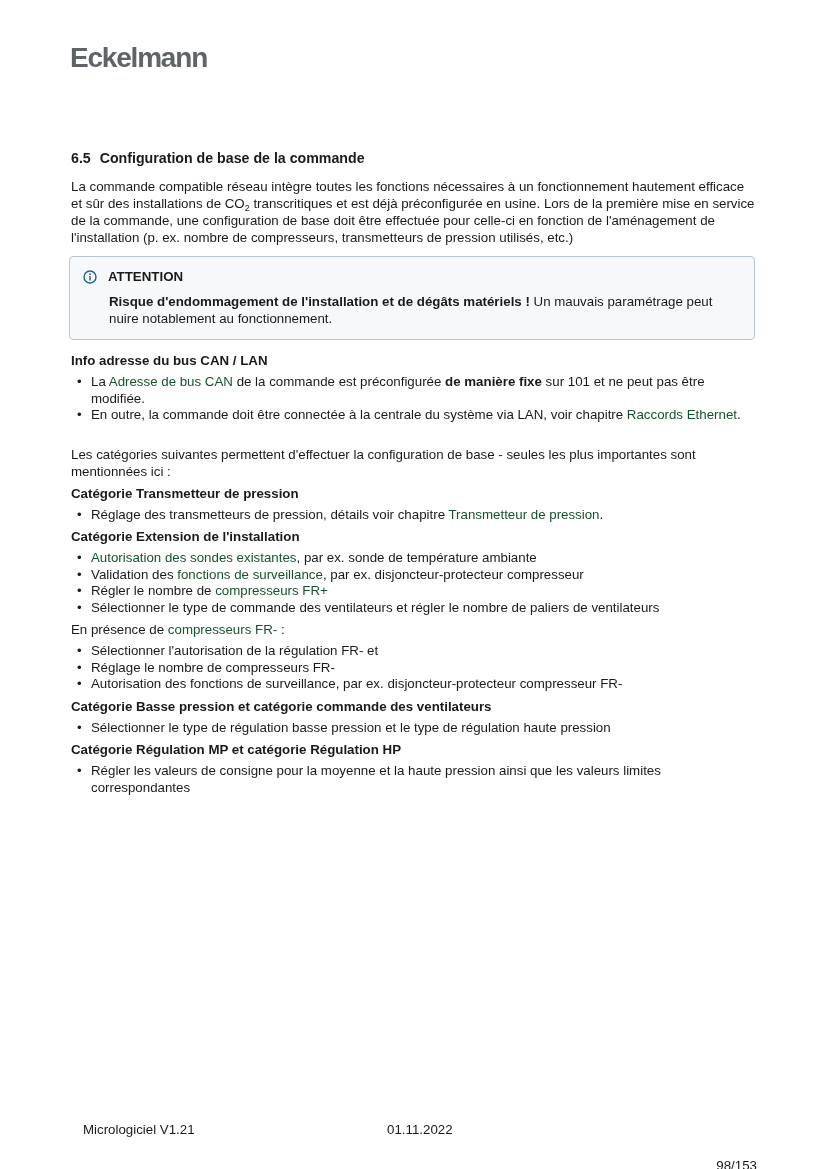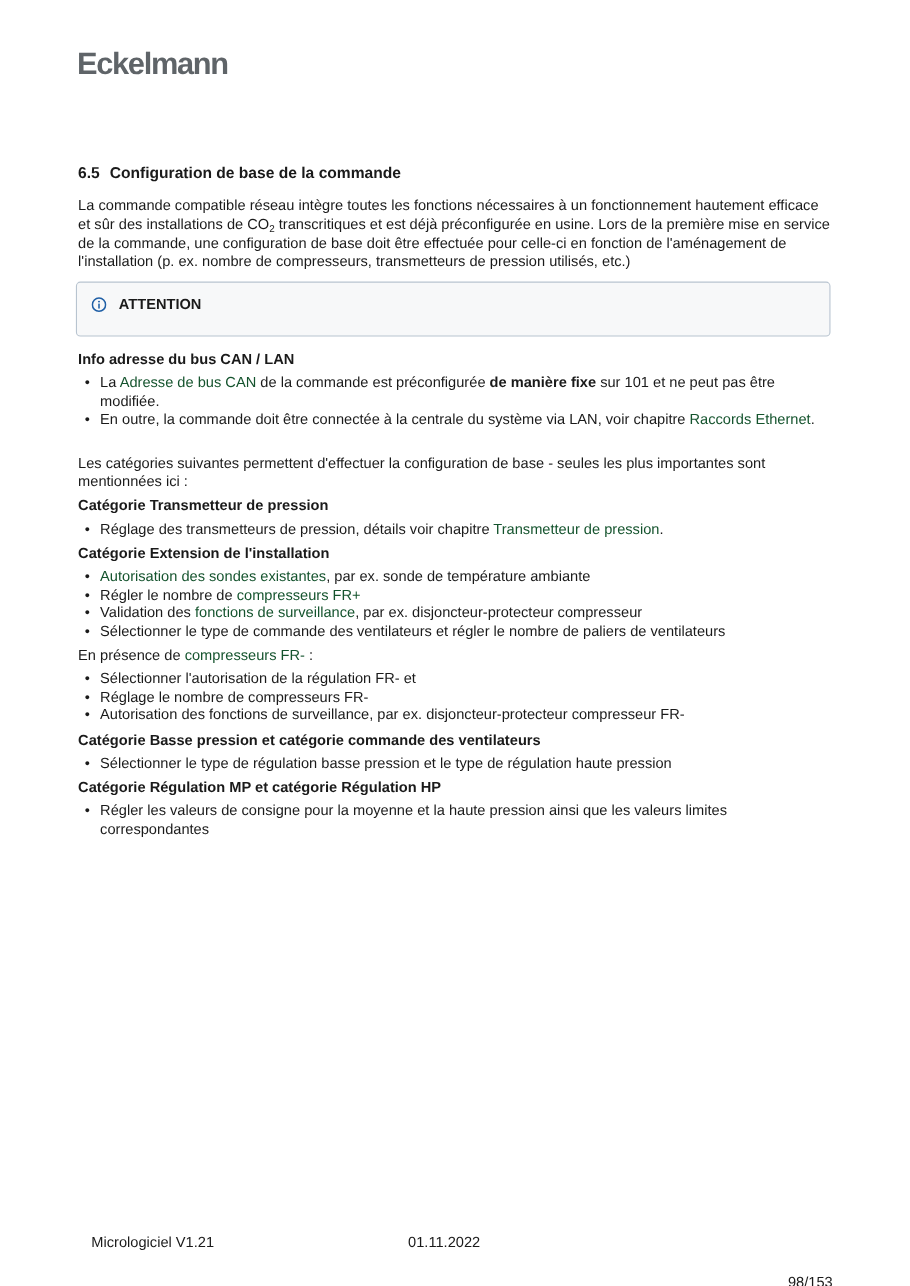--- a/index.html
+++ b/index.html
@@ -18,21 +18,21 @@
   .callout-body { margin-left:27px; line-height:17px; }
   .sub-h { font-weight:bold; margin:0 0 5px 0; line-height:17px; }
   ul { list-style:none; margin:0; padding:0; }
   li { position:relative; padding-left:20px; line-height:16.5px; }
   li::before { content:"•"; position:absolute; left:6px; top:0; }
   a, .link { color:#14532d; text-decoration:none; }
   .gap { height:22px; }
   .mb5 { margin-bottom:5px; }
   .footer { position:absolute; top:1122px; left:71px; width:686px; font-size:13.3px; }
   .footer .l { position:absolute; left:12px; }
-  .footer .c { position:absolute; left:300px; }
+  .footer .c { position:absolute; left:316px; }
   .footer .r { position:absolute; right:0;margin-top:36px; }
 </style>
 </head>
 <body>
 
 <div class="logo">Eckelmann</div>
 
 <div class="content">
   <h2><span class="num">6.5</span> <span>Configuration de base de la commande</span></h2>
 
@@ -40,42 +40,43 @@
 
   <div class="callout">
     <div class="callout-head">
       <svg class="info-icon" viewBox="0 0 14 14">
         <circle cx="7" cy="7" r="6" fill="none" stroke="#1f5fa6" stroke-width="1.4"></circle>
         <circle cx="7" cy="4.2" r="0.9" fill="#1f5fa6"></circle>
         <rect x="6.3" y="6" width="1.4" height="4.5" fill="#1f5fa6"></rect>
       </svg>
       <span class="callout-title">ATTENTION</span>
     </div>
+    <div class="callout-body"><b>Risque d'endommagement de l'installation et de dégâts matériels !</b><span> Un mauvais paramétrage peut nuire notablement au fonctionnement.</span></div>
   </div>
 
   <div class="sub-h">Info adresse du bus CAN / LAN</div>
   <ul>
     <li><span>La </span><a class="link">Adresse de bus CAN</a><span> de la commande est préconfigurée </span><b>de manière fixe</b><span> sur 101 et ne peut pas être modifiée.</span></li>
     <li><span>En outre, la commande doit être connectée à la centrale du système via LAN, voir chapitre </span><a class="link">Raccords Ethernet</a><span>.</span></li>
   </ul>
 
   <div class="gap"></div>
 
   <p class="mb5">Les catégories suivantes permettent d'effectuer la configuration de base - seules les plus importantes sont mentionnées ici :</p>
 
   <div class="sub-h">Catégorie Transmetteur de pression</div>
   <ul class="mb5">
     <li><span>Réglage des transmetteurs de pression, détails voir chapitre </span><a class="link">Transmetteur de pression</a><span>.</span></li>
   </ul>
 
   <div class="sub-h">Catégorie Extension de l'installation</div>
   <ul class="mb5">
     <li><a class="link">Autorisation des sondes existantes</a><span>, par ex. sonde de température ambiante</span></li>
+    <li><span>Validation des </span><a class="link">fonctions de surveillance</a><span>, par ex. disjoncteur-protecteur compresseur</span></li>
     <li><span>Régler le nombre de </span><a class="link">compresseurs FR+</a></li>
-    <li><span>Validation des </span><a class="link">fonctions de surveillance</a><span>, par ex. disjoncteur-protecteur compresseur</span></li>
     <li>Sélectionner le type de commande des ventilateurs et régler le nombre de paliers de ventilateurs</li>
   </ul>
 
   <p class="mb5"><span>En présence de </span><a class="link">compresseurs FR-</a><span> :</span></p>
   <ul class="mb5">
     <li>Sélectionner l'autorisation de la régulation FR- et</li>
     <li>Réglage le nombre de compresseurs FR-</li>
     <li>Autorisation des fonctions de surveillance, par ex. disjoncteur-protecteur compresseur FR-</li>
   </ul>
 

